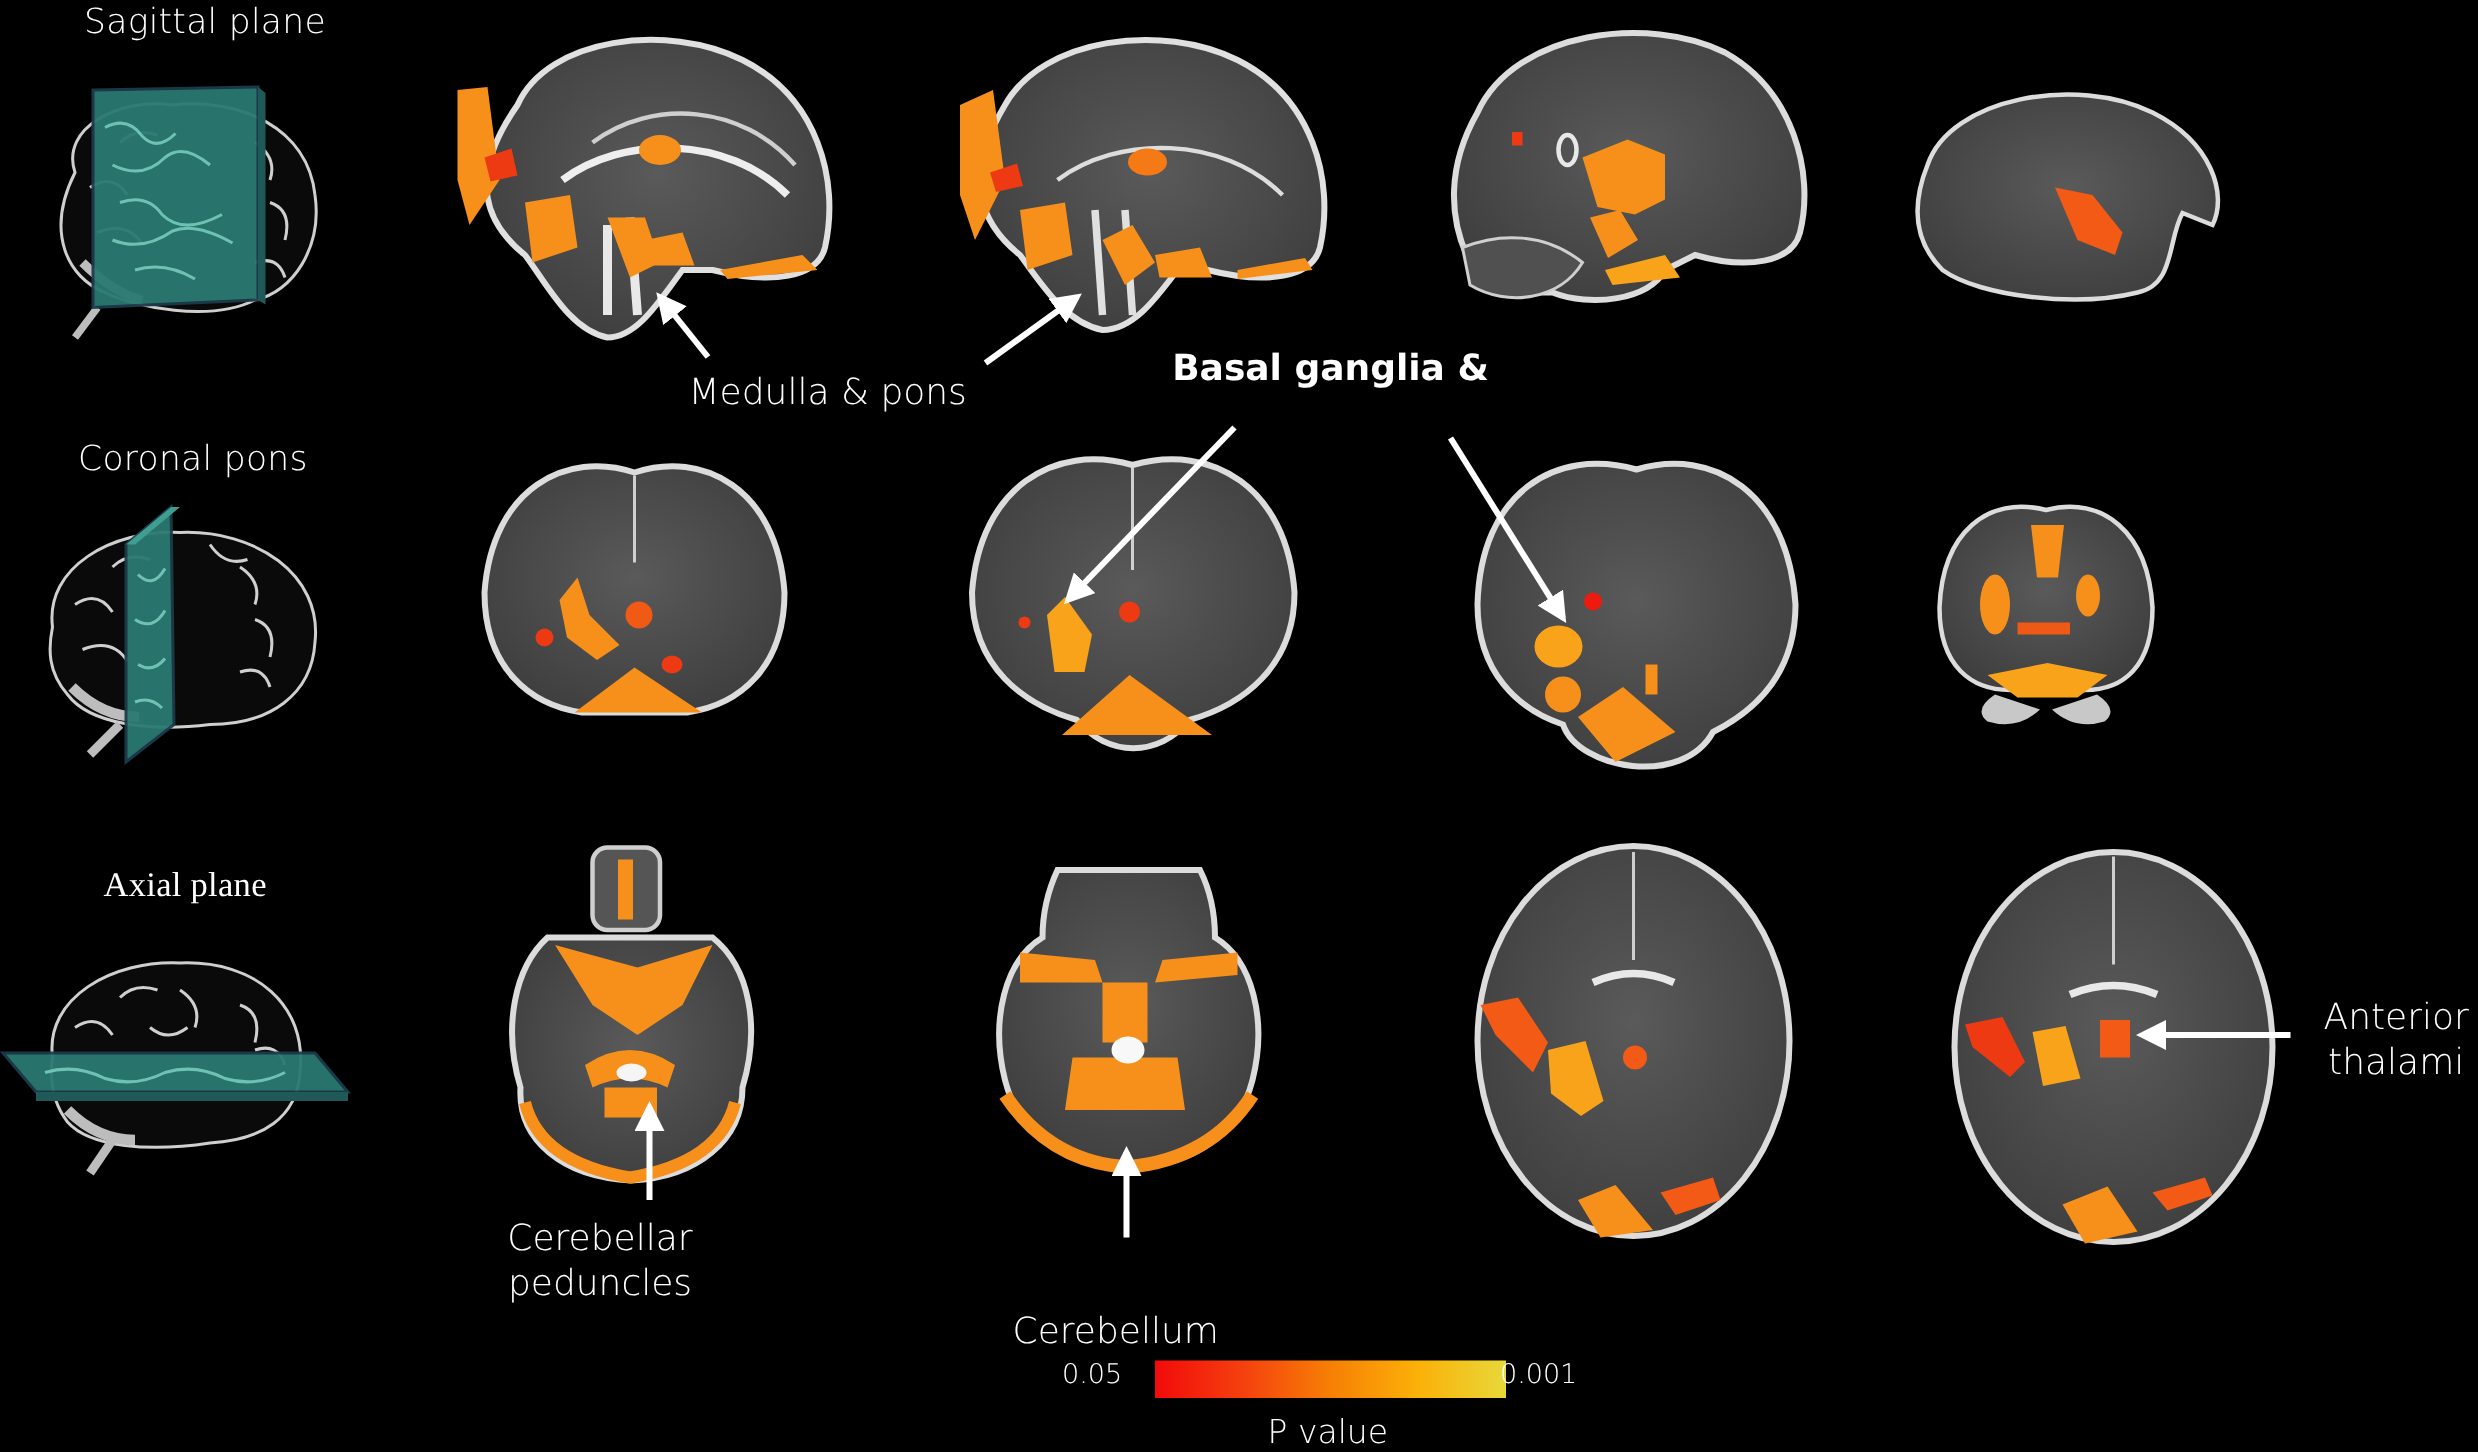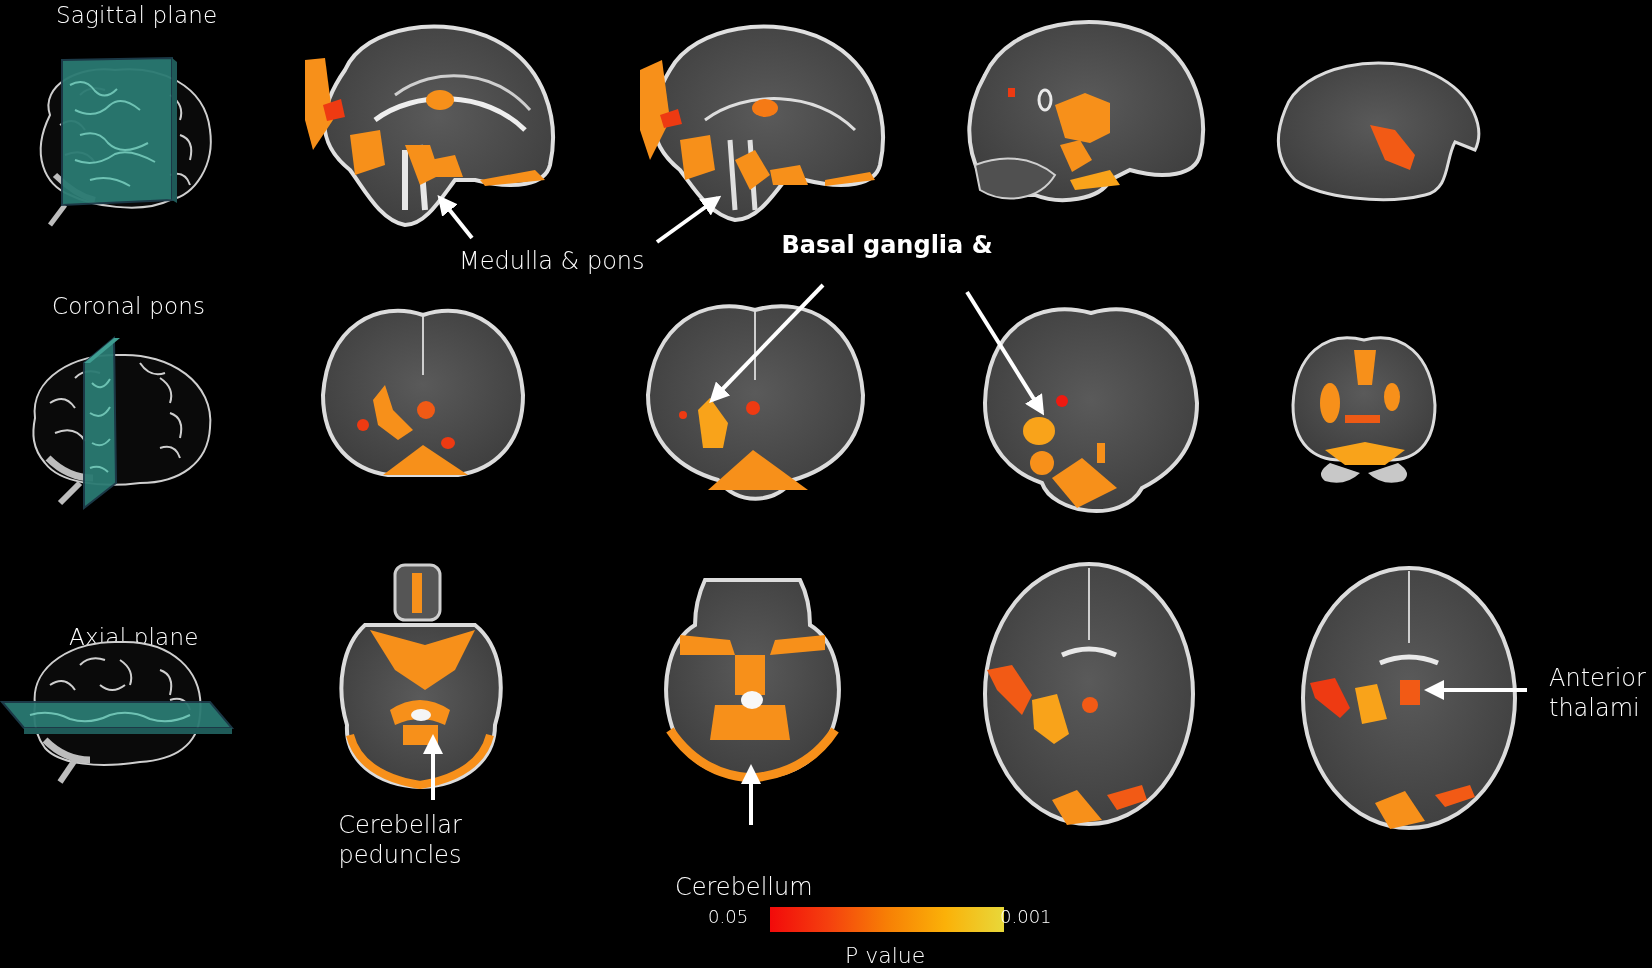--- a/index.html
+++ b/index.html
@@ -11,21 +11,21 @@
   .annot.center { text-align:center; }
   svg.slice, svg.icon, svg.arrows { position:absolute; overflow:visible; }
   .cbar-label { font-size:18px; font-weight:300; }
   #colorbar { position:absolute; left:770px; top:907px; width:234px; height:25px; }
 </style>
 </head>
 <body>
 
 <div class="abs plane-label" style="left:28px;top:2px;">Sagittal plane</div>
 <div class="abs plane-label" style="left:24px;top:293px;">Coronal pons</div>
-<div class="abs plane-label" style="left:41px;top:624px;">Axial plane</div>
+<div class="abs plane-label" style="left:41px;top:577px;font-family:Liberation Serif, serif;">Axial plane</div>
 
 <svg class="icon" style="left:20px;top:55px;" width="200" height="170" viewBox="0 0 200 170">
   <path d="M30 60 C20 30,60 10,95 15 C140 10,185 30,190 75 C195 110,175 140,150 145 C120 160,70 150,50 140 C25 130,10 100,30 60 Z" fill="#0a0a0a" stroke="#cfcfcf" stroke-width="2"></path>
   <path d="M40 70 q15 -10 25 5 M45 100 q20 -8 30 8 M150 40 q15 10 10 25 M160 80 q15 5 10 25 M150 120 q15 -5 20 10 M60 40 q10 -10 25 -5" stroke="#cfcfcf" stroke-width="2" fill="none"></path>
   <path d="M35 120 q20 20 40 25" stroke="#bdbdbd" stroke-width="6" fill="none"></path>
   <path d="M45 150 l-15 20" stroke="#bdbdbd" stroke-width="5"></path>
   <polygon points="42,5 152,3 152,145 42,150" fill="#2a7a72" stroke="#1d3b4a" stroke-width="2" opacity="0.95"></polygon>
   <polygon points="152,3 157,7 157,148 152,145" fill="#1f5a58"></polygon>
   <path d="M50 30 q15 -8 25 6 q10 10 22 -2 M55 55 q20 10 35 -5 q12 -10 30 5 M60 80 q18 -6 28 8 q14 14 40 0 M55 105 q20 8 40 -6 q15 -6 40 8 M70 125 q20 -6 40 6" stroke="#7fd6c6" stroke-width="2" fill="none" opacity="0.8"></path>
 </svg>
@@ -200,21 +200,21 @@
 
 <div class="abs annot" style="left:459px;top:246px;">Medulla &amp; pons</div>
 <div class="abs annot center" style="left:770px;top:230px;width:234px;font-weight:bold;">
   <div>Basal ganglia &amp;</div>
 </div>
 <div class="abs annot center" style="left:335px;top:810px;width:130px;">
   <div>Cerebellar</div>
   <div>peduncles</div>
 </div>
 <div class="abs annot" style="left:675px;top:836px;margin-top:36px;">Cerebellum</div>
-<div class="abs annot" style="left:1549px;top:663px;">
+<div class="abs annot" style="left:1549px;top:663px;text-align:center;">
   <div>Anterior</div>
   <div>thalami</div>
 </div>
 
 <div class="abs cbar-label" style="left:708px;top:906px;">0.05</div>
 <div id="colorbar" style="background: linear-gradient(to right, rgb(242, 10, 10), rgb(245, 64, 14), rgb(247, 127, 5), rgb(251, 177, 8), rgb(232, 216, 58));"></div>
 <div class="abs cbar-label" style="left:1000px;top:906px;">0.001</div>
 <div class="abs cbar-label" style="left:845px;top:943px;font-size:22px;">P value</div>
 
 </body></html>

